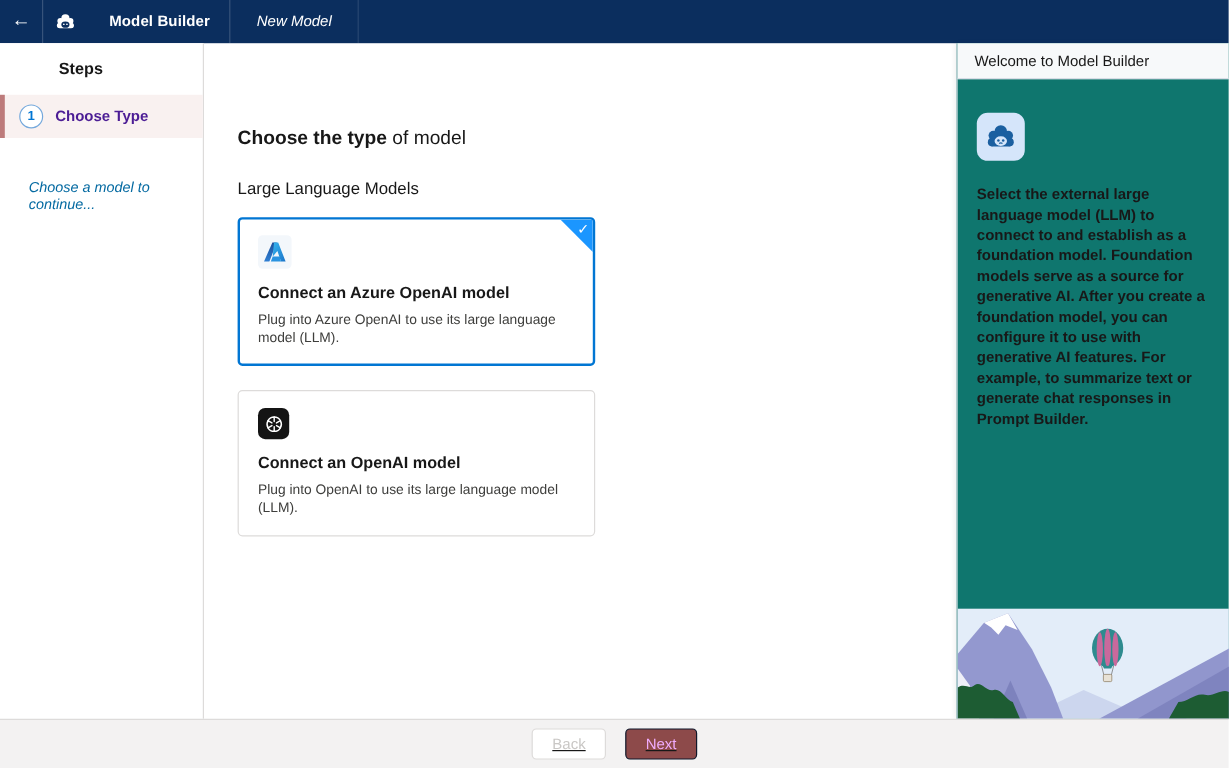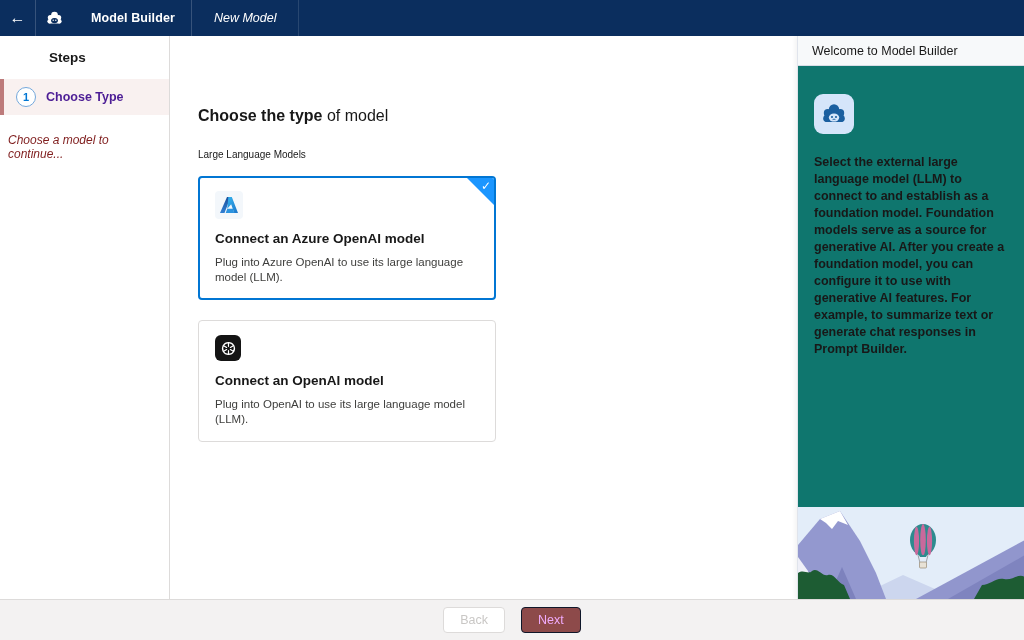--- a/index.html
+++ b/index.html
@@ -41,27 +41,27 @@
   }
   .step-item .accent {
     position:absolute; left:0; top:0; bottom:0; width:4px; background:#bd7b7b;
   }
   .step-num {
     width:20px; height:20px; border-radius:50%; background:#fff;
     border:1px solid #74a8dc; color:#0176d3; font-size:11px; font-weight:600;
     display:flex; align-items:center; justify-content:center;
   }
   .step-label { font-size:12.5px; font-weight:700; color:#4c1d95; }
-  .sidebar .hint { font-style:italic; color:#7f1d1d; font-size:12px; padding:18px 8px; }
+  .sidebar .hint { font-style:italic; color:#0369a1; font-size:12px; padding:18px 24px;margin-top:16px; }
 
   
   .main { flex:1 1 auto; background:#fff; padding:26px 0 0 28px;margin-top:45px; }
   .main h1 { font-size:16px; font-weight:400; }
   .main h1 .bold { font-weight:700; }
-  .section-label { font-size:10px; margin-top:24px; color:#181818; }
+  .section-label { font-size:14px; margin-top:24px; color:#181818; }
 
   .card {
     position:relative; width:298px; min-height:122px; border-radius:4px;
     border:1px solid #dddbda; background:#fff; padding:14px 16px;
     margin-top:16px; cursor:pointer; overflow:hidden;
   }
   .card.selected { border:2px solid #0176d3; padding:13px 15px; }
   .card + .card { margin-top:20px; }
   .card .corner {
     position:absolute; top:0; right:0; width:0; height:0;
@@ -98,21 +98,21 @@
   }
   .panel-desc {
     margin-top:20px; font-size:12.5px; font-weight:700; line-height:17px;
     color:#181818; width:198px;
   }
   .panel-art { position:absolute; left:0; right:0; bottom:0; height:92px; }
 
   
   .footer {
     flex:0 0 41px; height:41px; background:#f3f2f2; border-top:1px solid #dddbda;
-    display:flex; align-items:center; justify-content:center; gap:16px; z-index:2;
+    display:flex; align-items:center; justify-content:center; gap:16px; z-index:2;text-decoration:underline;
   }
   .btn {
     font-family:inherit; font-size:12.5px; border-radius:4px; padding:6px 16px;
     cursor:pointer; line-height:1;
   }
   .btn-back { background:#fff; border:1px solid #dddbda; color:#c9c7c5; cursor:default; }
   .btn-next { background:#8d4a4a; border:1px solid #0f172a; color:#f0abfc; font-weight:400; }
 </style>
 </head>
 <body>

